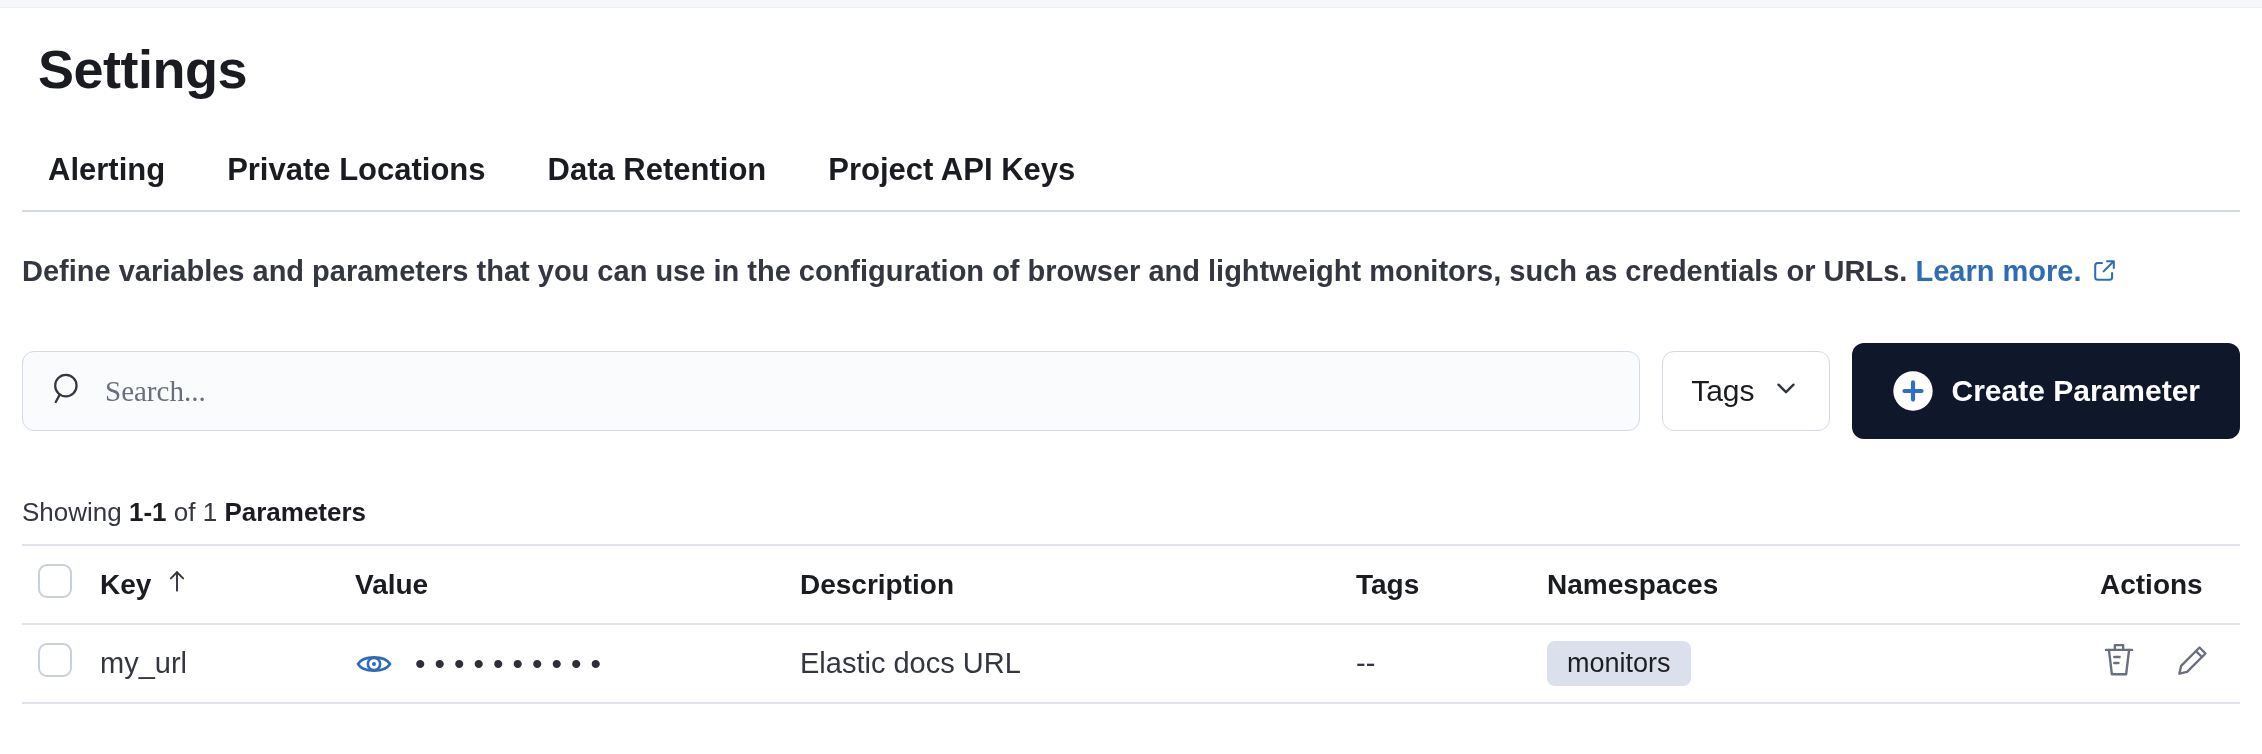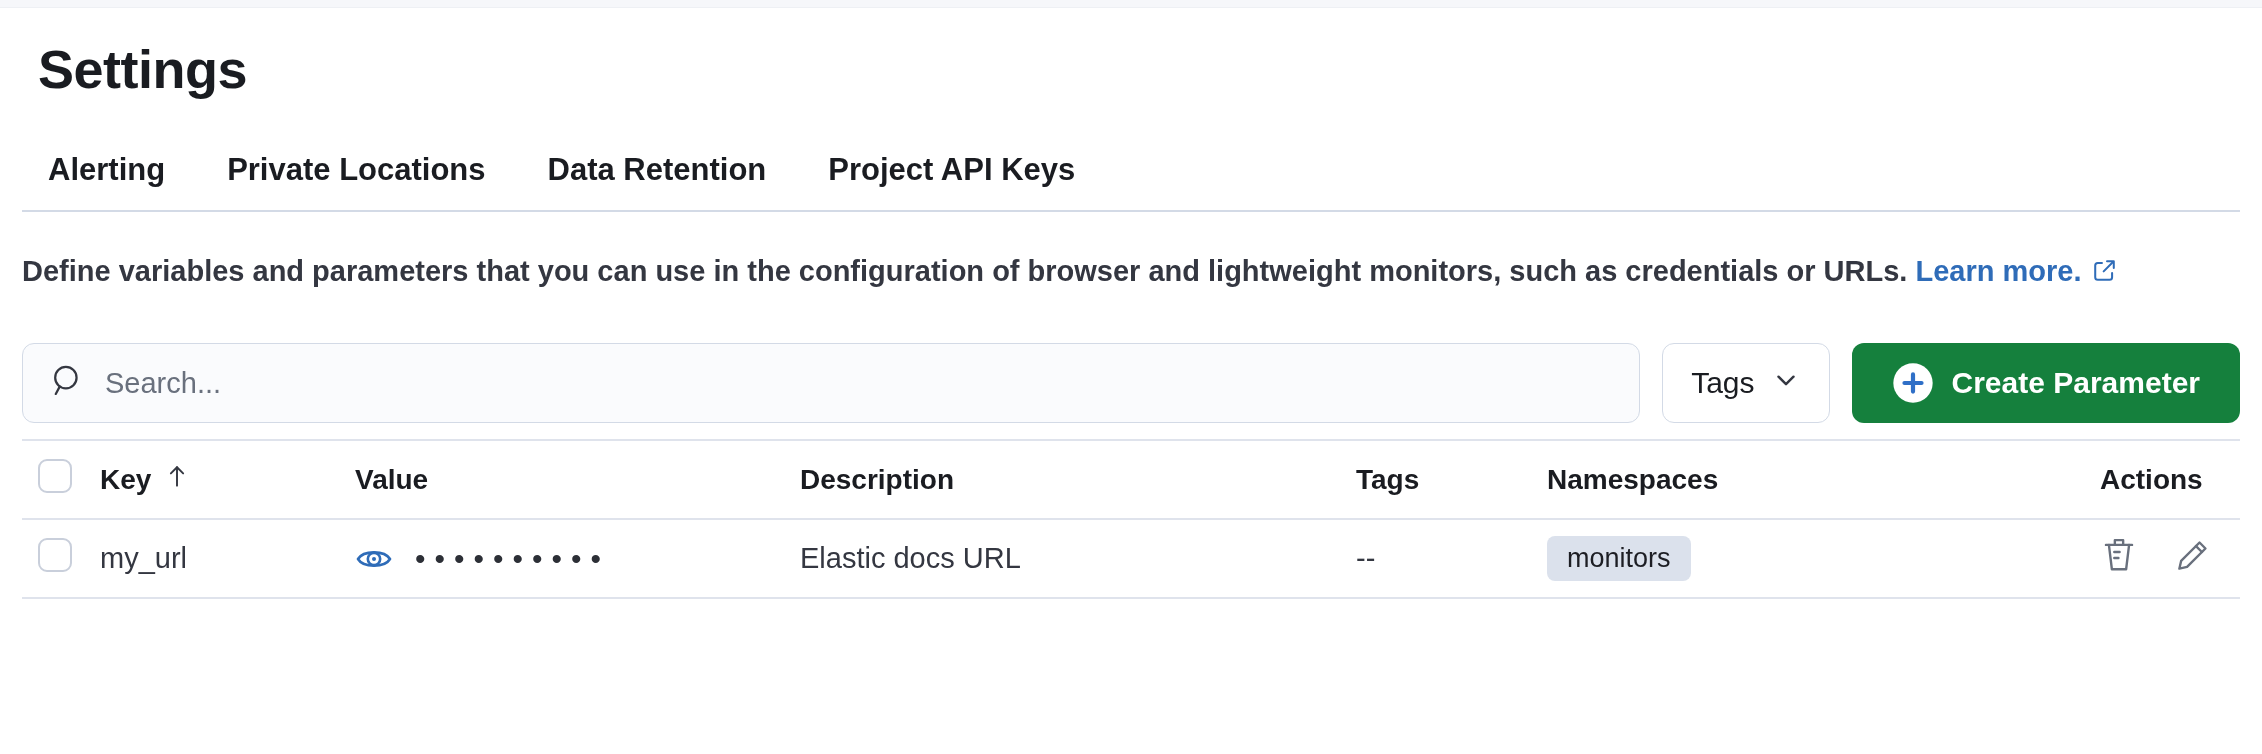--- a/index.html
+++ b/index.html
@@ -67,21 +67,21 @@
     display: flex;
     align-items: center;
     padding: 0 26px;
     gap: 20px;
   }
   .search-input {
     flex: 1;
     border: none;
     background: transparent;
     outline: none;
-    font-family: Liberation Sans, sans-serif;
+    font-family: Liberation Serif, serif;
     font-size: 29px;
     color: #0c4a6e;
   }
   .search-input::placeholder { color: #69707d; }
   .tags-btn {
     height: 80px;
     min-width: 150px;
     padding: 0 28px;
     background: #ffffff;
     border: 1px solid #d3dae6;
@@ -89,23 +89,23 @@
     display: flex;
     align-items: center;
     justify-content: center;
     gap: 16px;
     font-family: "Liberation Sans", sans-serif;
     font-size: 30px;
     color: #1a1c21;
     cursor: pointer;
   }
   .create-btn {
-    height: 80px;
+    height: 96px;
     padding: 0 40px;
-    background: #15803d;
+    background: #0f172a;
     border: none;
     border-radius: 12px;
     display: flex;
     align-items: center;
     gap: 18px;
     font-family: "Liberation Sans", sans-serif;
     font-size: 30px;
     font-weight: 600;
     color: #ffffff;
     cursor: pointer;
@@ -203,20 +203,26 @@
       <span style="display:inline-flex;">
         <svg width="42" height="42" viewBox="0 0 32 32">
           <circle cx="16" cy="16" r="15" fill="#ffffff"></circle>
           <path d="M16 9.5v13M9.5 16h13" stroke="#2f6fc7" stroke-width="3.2" stroke-linecap="round"></path>
         </svg>
       </span>
       <span>Create Parameter</span>
     </button>
   </div>
 
+  <div class="summary">
+    <span>Showing</span>
+    <span class="bold">1-1</span>
+    <span>of 1</span>
+    <span class="bold">Parameters</span>
+  </div>
 
   <table class="params">
     <colgroup>
       <col style="width:78px">
         <col style="width:255px">
         <col style="width:445px">
       <col style="width:556px">
         <col style="width:191px">
         <col style="width:553px">
         <col>

